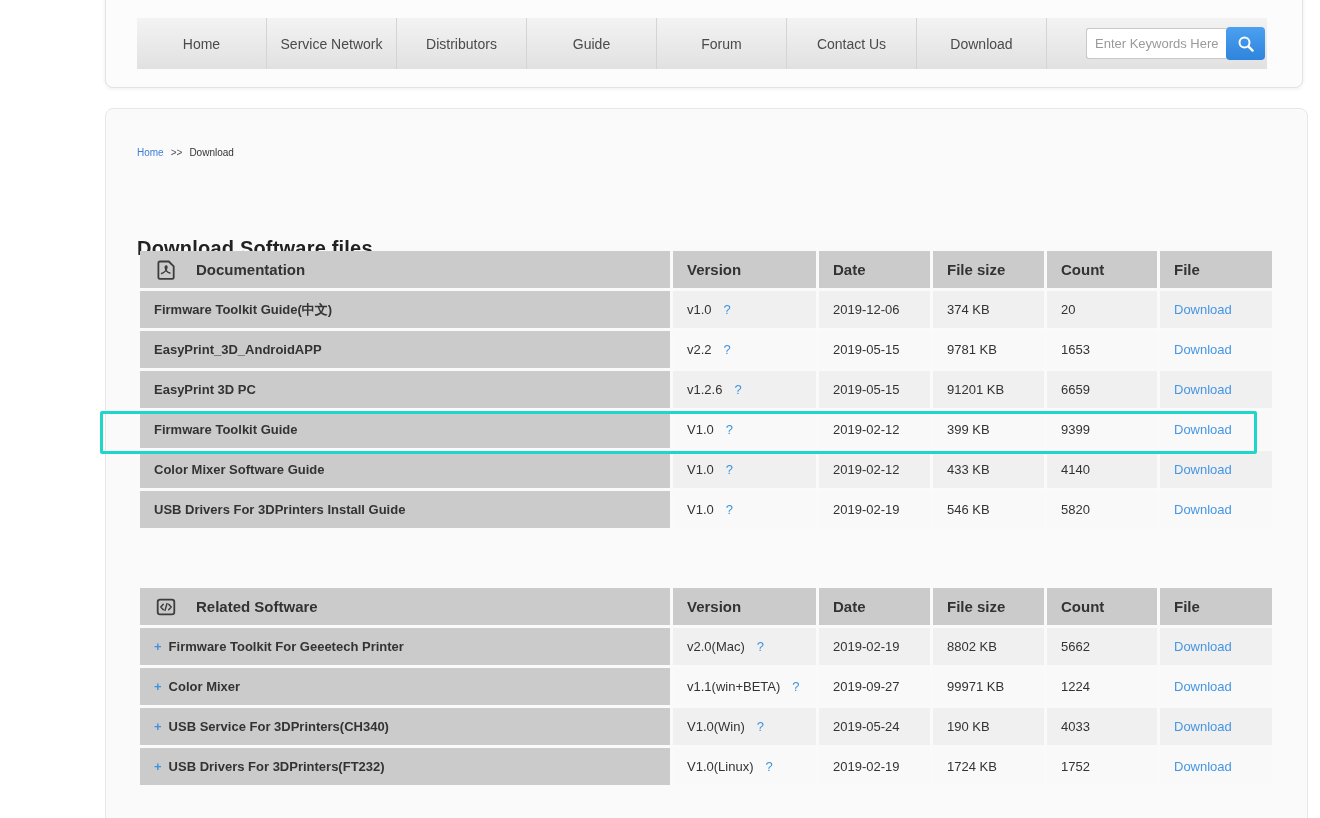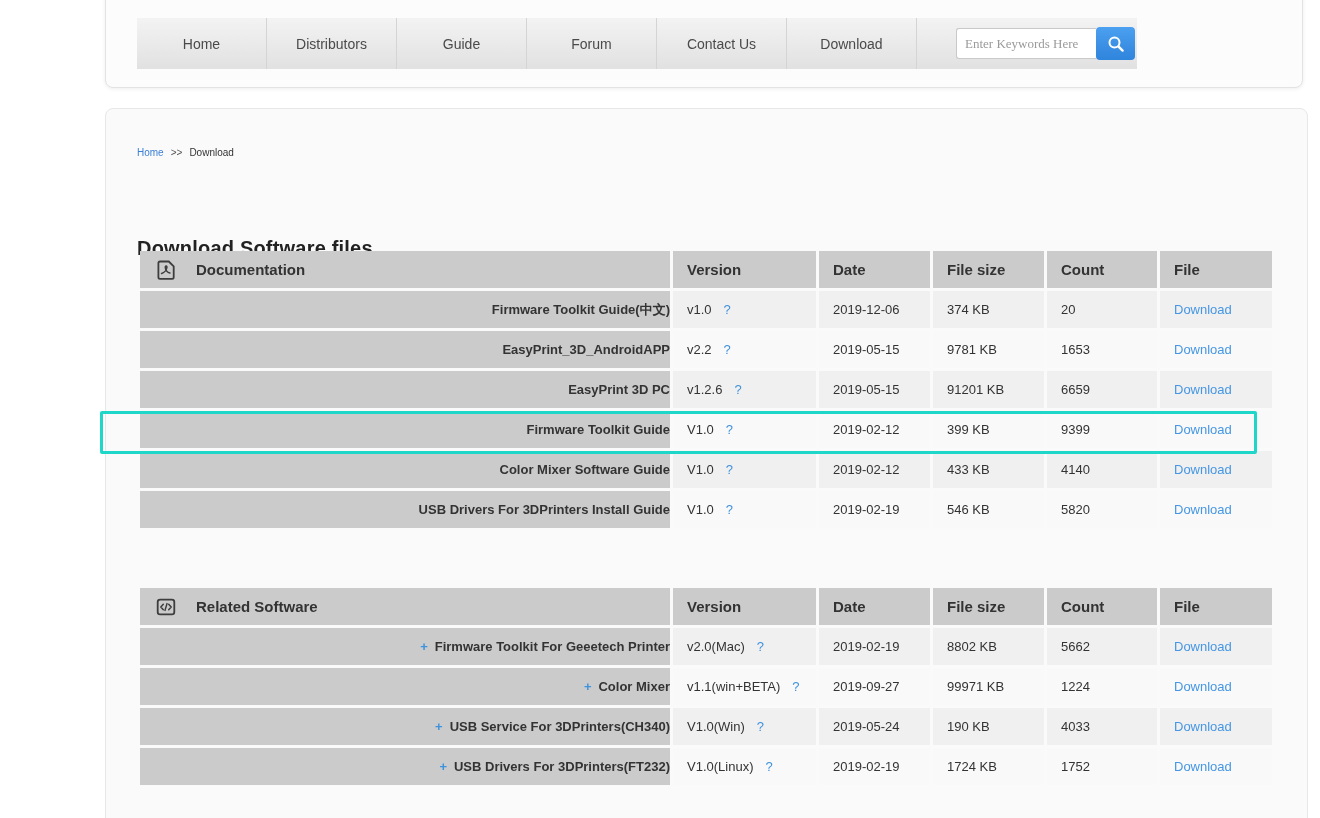--- a/index.html
+++ b/index.html
@@ -11,21 +11,21 @@
     background:#fcfcfc; border:1px solid #e3e3e3; border-radius:8px;
     box-shadow:0 1px 4px rgba(0,0,0,.07); }
   .nav-strip { position:absolute; left:31px; top:31px; height:51px; display:flex; }
   .nav-item { width:130px; display:flex; align-items:center; justify-content:center;
     background:linear-gradient(#f3f3f3,#e1e1e1); border-right:1px solid #d4d4d4;
     font-size:14px; color:#4a4a4a; cursor:pointer; }
   .nav-search { width:220px; display:flex; align-items:center; justify-content:flex-end;
     background:linear-gradient(#f3f3f3,#e1e1e1); padding-right:2px; }
   .search-input { width:140px; height:31px; border:1px solid #c9c9c9; border-right:none;
     border-radius:3px 0 0 3px; padding:0 8px; font-size:13px; color:#333; outline:none;
-    font-family:Liberation Serif, serif; background:#fff; }
+    font-family:Liberation Sans, sans-serif; background:#fff; }
   .search-input::placeholder { color:#9a9a9a; }
   .search-btn { width:39px; height:33px; border:none; cursor:pointer;
     background:linear-gradient(#4ba0f0,#2f84dc); border-radius:4px;
     display:flex; align-items:center; justify-content:center; }
 
   
   .content-card { position:absolute; left:105px; top:108px; width:1203px; height:745px;
     background:#fafafa; border:1px solid #e7e7e7; border-radius:8px; }
   .breadcrumb { position:absolute; left:31px; top:38px; font-size:10px; color:#444; }
   .breadcrumb a { color:#3c7fd6; text-decoration:none; cursor:pointer; }
@@ -36,40 +36,41 @@
 
   
   table.dl-table { position:absolute; left:31px; border-collapse:separate; border-spacing:3px; }
   #doc-table { top:139px; }
   #rel-table { top:476px; }
   th, td { height:37px; vertical-align:middle; text-align:left; padding-left:14px; }
   th.section-th { background:#cbcbcb; }
   th.col-th { background:#cbcbcb; font-size:15px; color:#333; font-weight:bold;margin-top:39px; }
   .section-wrap { display:flex; align-items:center; gap:18px; }
   .section-title { font-size:15px; font-weight:bold; color:#333; }
-  td.name-cell { background:#cbcbcb; font-size:13px; font-weight:bold; color:#333;text-align:right; }
+  td.name-cell { background:#cbcbcb; font-size:13px; font-weight:bold; color:#333; }
   td.data-cell { font-size:13px; color:#333; }
   tr.odd  td.data-cell { background:#f0f0f0; }
   tr.even td.data-cell { background:#f9f9f9; }
   a.help-link { color:#3f92dc; margin-left:12px; text-decoration:none; cursor:pointer; }
   a.download-link { color:#4596e4; text-decoration:none; cursor:pointer; font-size:13px; }
   .plus { color:#3f92dc; margin-right:7px; font-weight:bold; cursor:pointer; }
   .icon-box { display:inline-flex; align-items:center; }
 
   
   .row-highlight { position:absolute; left:-6px; top:302px; width:1157px; height:43px;
     border:3px solid #1fd7c8; border-radius:2px; pointer-events:none; z-index:5;
     background:transparent; }
 </style>
 </head>
 <body>
 
 <div class="nav-card">
   <div class="nav-strip">
     <div class="nav-item">Home</div>
+    <div class="nav-item">Service Network</div>
     <div class="nav-item">Distributors</div>
     <div class="nav-item">Guide</div>
     <div class="nav-item">Forum</div>
     <div class="nav-item">Contact Us</div>
     <div class="nav-item">Download</div>
     <div class="nav-search">
       <input class="search-input" type="text" placeholder="Enter Keywords Here" style="">
       <button class="search-btn">
         <span class="icon-box">
           <svg width="20" height="20" viewBox="0 0 20 20">

